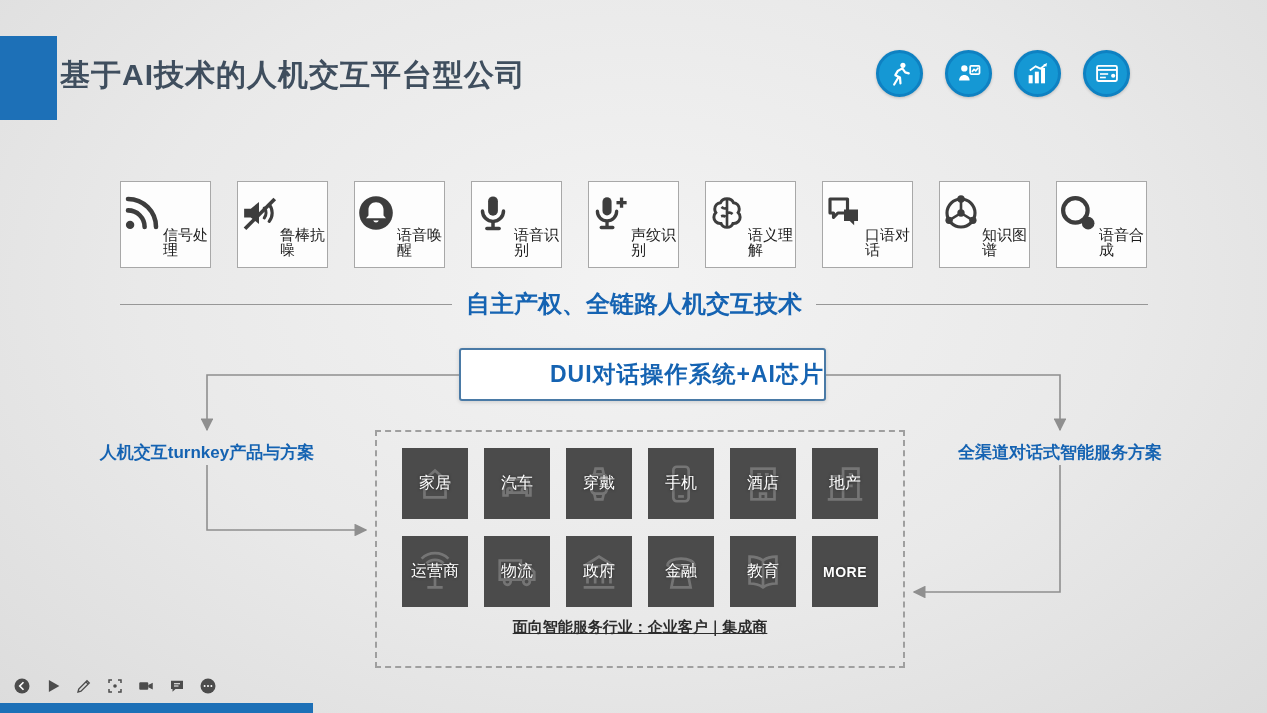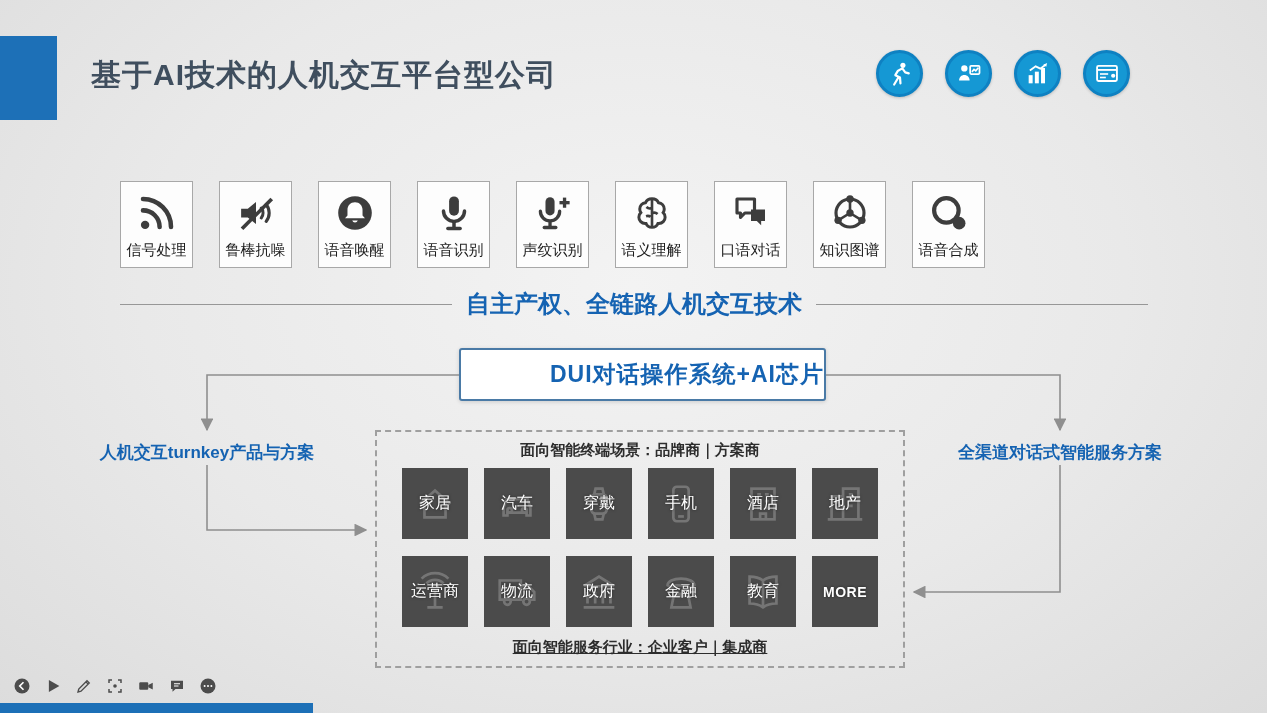--- a/index.html
+++ b/index.html
@@ -5,32 +5,32 @@
   * { margin:0; padding:0; box-sizing:border-box; }
   html,body { background:#cfcfcf; }
   .slide {
     position:relative; width:1267px; height:713px; overflow:hidden;
     background: radial-gradient(ellipse at 50% 40%, #f3f3f3 0%, #e9e9e9 55%, #dcdcdc 100%);
     font-family:"Liberation Sans", sans-serif;
   }
 
   
   .corner-accent { position:absolute; left:0; top:36px; width:57px; height:84px; background:var(--accent-blue); }
-  .title { position:absolute; left:91px; top:55px; font-size:30px; font-weight:bold;
+  .title { position:absolute; left:60px; top:55px; font-size:30px; font-weight:bold;
            color:var(--title-color); letter-spacing:1px; }
   .header-icons { position:absolute; left:876px; top:50px; display:flex; gap:22px; }
   .hicon { width:47px; height:47px; border-radius:50%; background:var(--icon-circle-blue);
            border:3px solid var(--icon-circle-ring); display:flex; align-items:center; justify-content:center;
            box-shadow:0 1px 3px rgba(0,0,0,.2); }
   .hicon svg { width:28px; height:28px; }
 
   
   .tech-row { position:absolute; left:120px; top:181px; width:1027px; display:flex; gap:26px; }
-  .tech-box { width:73px; height:87px; background:#fdfdfd; border:1px solid #a8a8a8;
-              display:flex; flex-direction:column; align-items:center; }
+  .tech-box { width:91px; height:87px; background:#fdfdfd; border:1px solid #a8a8a8;
+              display:flex; flex-direction:row; }
   .tech-box svg { width:42px; height:42px; margin:10px auto 2px; flex:0 0 auto; }
   .tech-label { font-size:15px; color:#1c1c1c; font-family:"DejaVu Serif", serif; line-height:1; padding-bottom:9px; margin-top:auto; }
 
   
   .tagline { position:absolute; left:120px; top:288px; width:1028px; display:flex; align-items:center; }
   .tag-seg { flex:1; border-top:1px solid #979797; height:0; }
   .tag-text { margin:0 14px; font-family:"DejaVu Serif", serif; font-weight:bold;
               font-size:24px; color:var(--text-blue); white-space:nowrap; }
 
   
@@ -212,21 +212,20 @@
     <path d="M459 375 H207 V430" fill="none" stroke="#8f8f8f" stroke-width="1.6" marker-end="url(#arr)"></path>
     <path d="M826 375 H1060 V430" fill="none" stroke="#8f8f8f" stroke-width="1.6" marker-end="url(#arr)"></path>
     <path d="M207 465 V530 H366" fill="none" stroke="#8f8f8f" stroke-width="1.6" marker-end="url(#arr)"></path>
     <path d="M1060 465 V592 H914" fill="none" stroke="#8f8f8f" stroke-width="1.6" marker-end="url(#arr)"></path>
   </svg>
 
   <div class="branch branch-left">人机交互turnkey产品与方案</div>
   <div class="branch branch-right">全渠道对话式智能服务方案</div>
 
   <div class="panel">
-    <div class="panel-caption">面向智能终端场景：品牌商｜方案商</div>
     <div class="tile-grid">
       <div class="tile">
         <svg viewBox="0 0 24 24">
             <path d="M4 12l8-7 8 7M6.5 10.5V19h11v-8.5"></path>
           </svg>
         <span class="tile-label">家居</span>
       </div>
       <div class="tile">
         <svg viewBox="0 0 24 24">
             <path d="M5 14l1.5-4.5h11L19 14v4h-2v-1.5H7V18H5z"></path>

